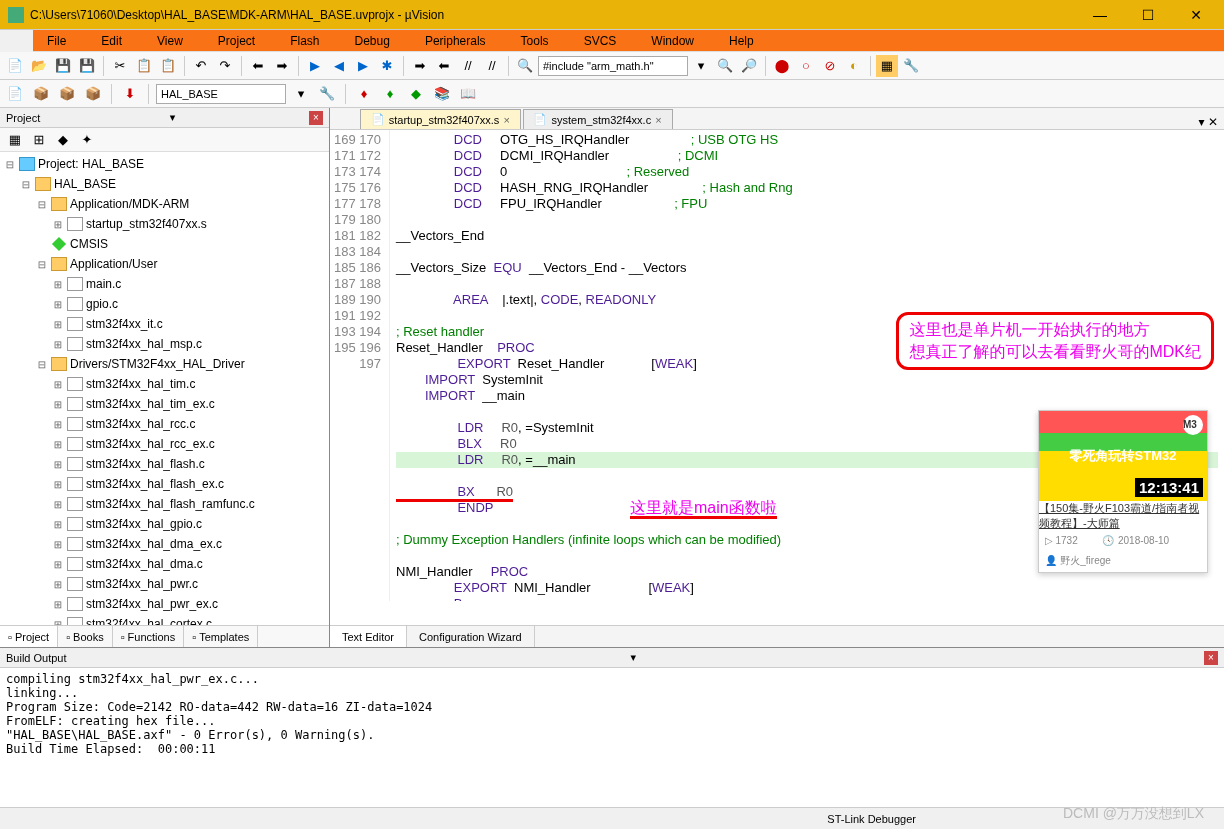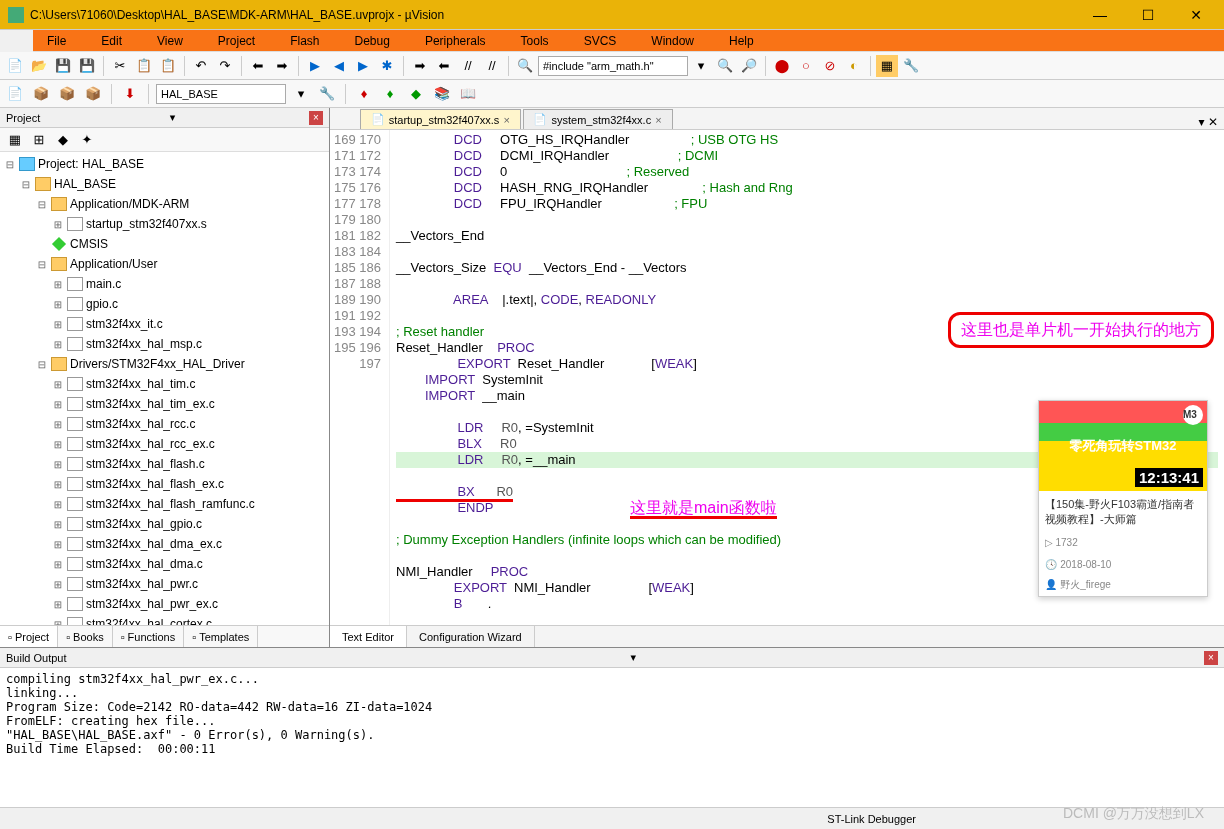--- a/index.html
+++ b/index.html
@@ -39,33 +39,33 @@
 .ftab.active { background: #fff5cc; }
 .ftab .fx { color: #666; font-size: 11px; }
 .filetabs .close-all { margin-left: auto; margin-right: 6px; font-size: 12px; }
 .editor { flex: 1; overflow: hidden; display: flex; font-family: Consolas, "Courier New", monospace; font-size: 13px; position: relative; }
 .gutter { width: 60px; background: #fff; border-right: 1px solid #eee; text-align: right; padding: 2px 8px 2px 0; color: #888; line-height: 16px; }
 .code { flex: 1; padding: 2px 6px; line-height: 16px; white-space: pre; position: relative; }
 .code .kw { color: #4c1d95; }
 .code .cmt { color: #008000; }
 .code .reg { color: #555; }
 .hlrow { background: #d8f5d8; display: block; }
-.ed-tabs { height: 22px; background: #f4f4f4; border-top: 1px solid #ccc; display: flex; }
+.ed-tabs { height: 22px; background: #f4f4f4; border-top: 1px solid #ccc; display: flex; margin-top: 24px; }
 .etab { padding: 2px 12px; border-right: 1px solid #ccc; font-size: 11px; display: flex; align-items: center; cursor: default; }
 .etab.active { background: #fff; }
 .output { height: 160px; border-top: 1px solid #888; background: #fff; display: flex; flex-direction: column; }
 .outtext { flex: 1; padding: 4px 6px; font-family: Consolas, monospace; font-size: 12px; white-space: pre; overflow: auto; color: #000; }
 .status { height: 22px; background: #f0f0f0; border-top: 1px solid #ccc; display: flex; align-items: center; padding: 0 8px; font-size: 11px; }
 .anno { position: absolute; color: #e0e; font-size: 16px; font-family: "SimSun", serif; pointer-events: none; }
 .anno-box { border: 3px solid #e00; border-radius: 12px; padding: 4px 10px; }
 .redunder { border-bottom: 3px solid #e00; }
 .card { position: absolute; right: 16px; bottom: 28px; width: 170px; background: #fff; border: 1px solid #ccc; box-shadow: 0 2px 6px rgba(0,0,0,.2); font-size: 11px; }
 .card-img { height: 90px; background: linear-gradient(#f55 0 25%, #4c4 25% 45%, #fd0 45% 100%); display: flex; align-items: center; justify-content: center; color: #fff; font-weight: bold; position: relative; }
-.card-txt { padding: 6px; color: #333; }
-.card-meta { padding: 4px 6px; color: #888; display: flex; gap: 11px; font-size: 10px; flex-direction: column; }
+.card-txt { color: #333; text-decoration: underline; }
+.card-meta { padding: 4px 6px; color: #888; display: flex; gap: 25px; font-size: 10px; }
 .watermark { position: fixed; right: 20px; bottom: 6px; color: #bbb; font-size: 14px; pointer-events: none; }
 </style>
 </head>
 <body>
 
 <div class="titlebar">
   <div class="icon"></div>
   <div class="title">C:\Users\71060\Desktop\HAL_BASE\MDK-ARM\HAL_BASE.uvprojx - µVision</div>
   <div class="winbtns">
     <div class="winbtn">—</div>
@@ -355,20 +355,21 @@
 
 <span class="cmt">; Dummy Exception Handlers (infinite loops which can be modified)</span>
 
 NMI_Handler     <span class="kw">PROC</span>
                 <span class="kw">EXPORT</span>  NMI_Handler                [<span class="kw">WEAK</span>]
                 <span class="kw">B</span>       .
 </div>
 
       <div class="anno anno-box" style="right:10px; top:182px; line-height:22px;">
         <div>这里也是单片机一开始执行的地方</div>
+        <div>想真正了解的可以去看看野火哥的MDK纪</div>
       </div>
       <div class="anno" style="left:300px; top:368px;">
         <span class="redunder">这里就是main函数啦</span>
       </div>
 
       <div class="card">
         <div class="card-img">
           <span style="font-size:13px;">零死角玩转STM32</span>
           <span style="position:absolute;right:4px;top:4px;background:#fff;color:#333;border-radius:50%;width:20px;height:20px;line-height:20px;font-size:10px;">M3</span>
           <span style="position:absolute;right:4px;bottom:4px;background:#000;color:#fff;padding:1px 4px;font-size:15px;">12:13:41</span>

